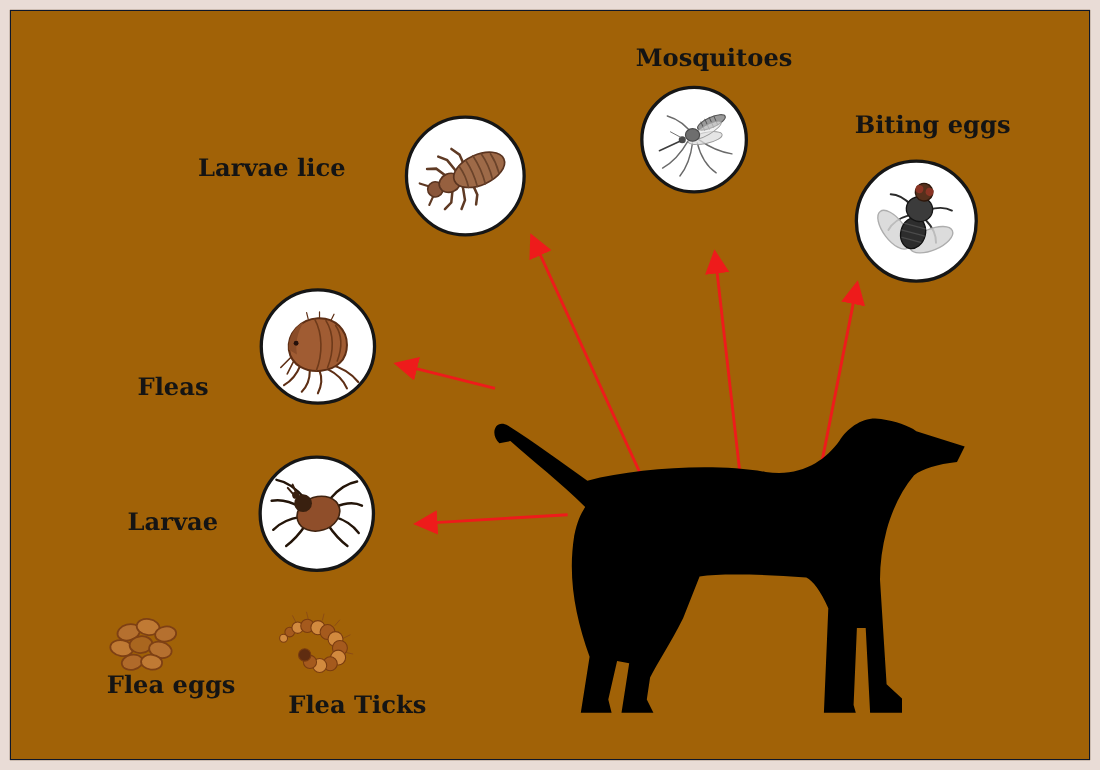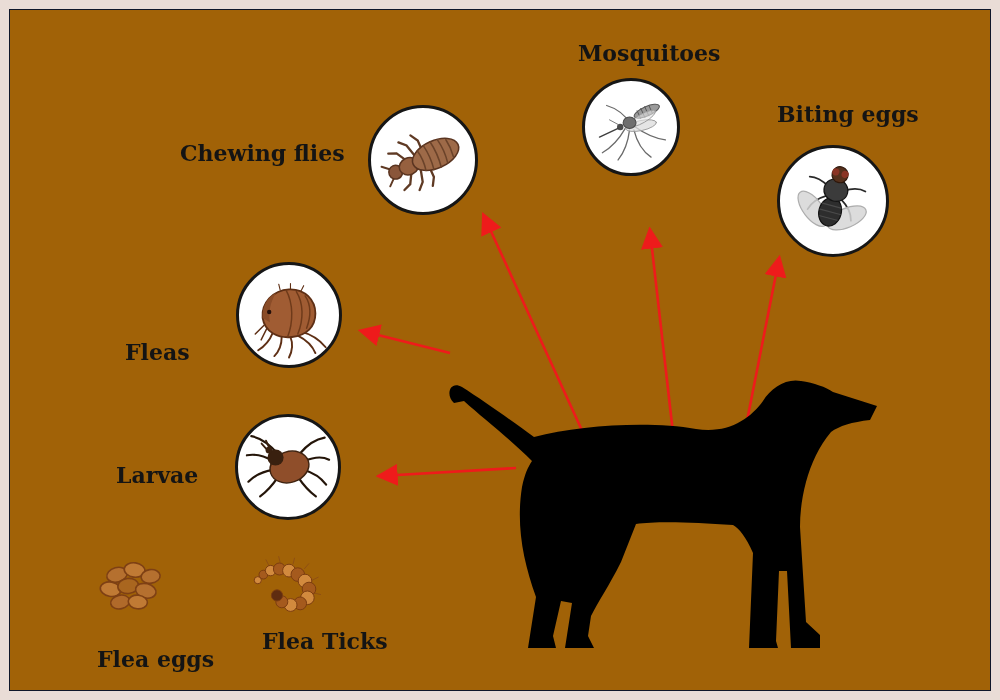--- a/index.html
+++ b/index.html
@@ -236,20 +236,20 @@
         C169,211 158,227 151,241
         L148,261 L154,273 L125,273 L132,228
         L121,226 L113,261 L116,273 L88,273 L96,222
         C83,186 76,150 82,112
         C85,98 88,92 92,86
         C70,64 44,44 24,26 Z"></path>
     </svg>
 
     <div class="label" style="left:568px; top:30px;">Mosquitoes</div>
     <div class="label" style="left:767px; top:91px;">Biting eggs</div>
-    <div class="label" style="left:170px; top:130px;">Chewing flies</div>
+    <div class="label" style="left:170px; top:130px;">Larvae lice</div>
     <div class="label" style="left:115px; top:297px;margin-top:32px;">Fleas</div>
     <div class="label" style="left:106px; top:452px;">Larvae</div>
-    <div class="label" style="left:87px;  top:636px;text-align:right;">Flea eggs</div>
+    <div class="label" style="left:87px;  top:600px;text-align:right;">Flea eggs</div>
     <div class="label" style="left:252px; top:618px;">Flea Ticks</div>
 
   </div>
 </div>
 
 </body></html>

